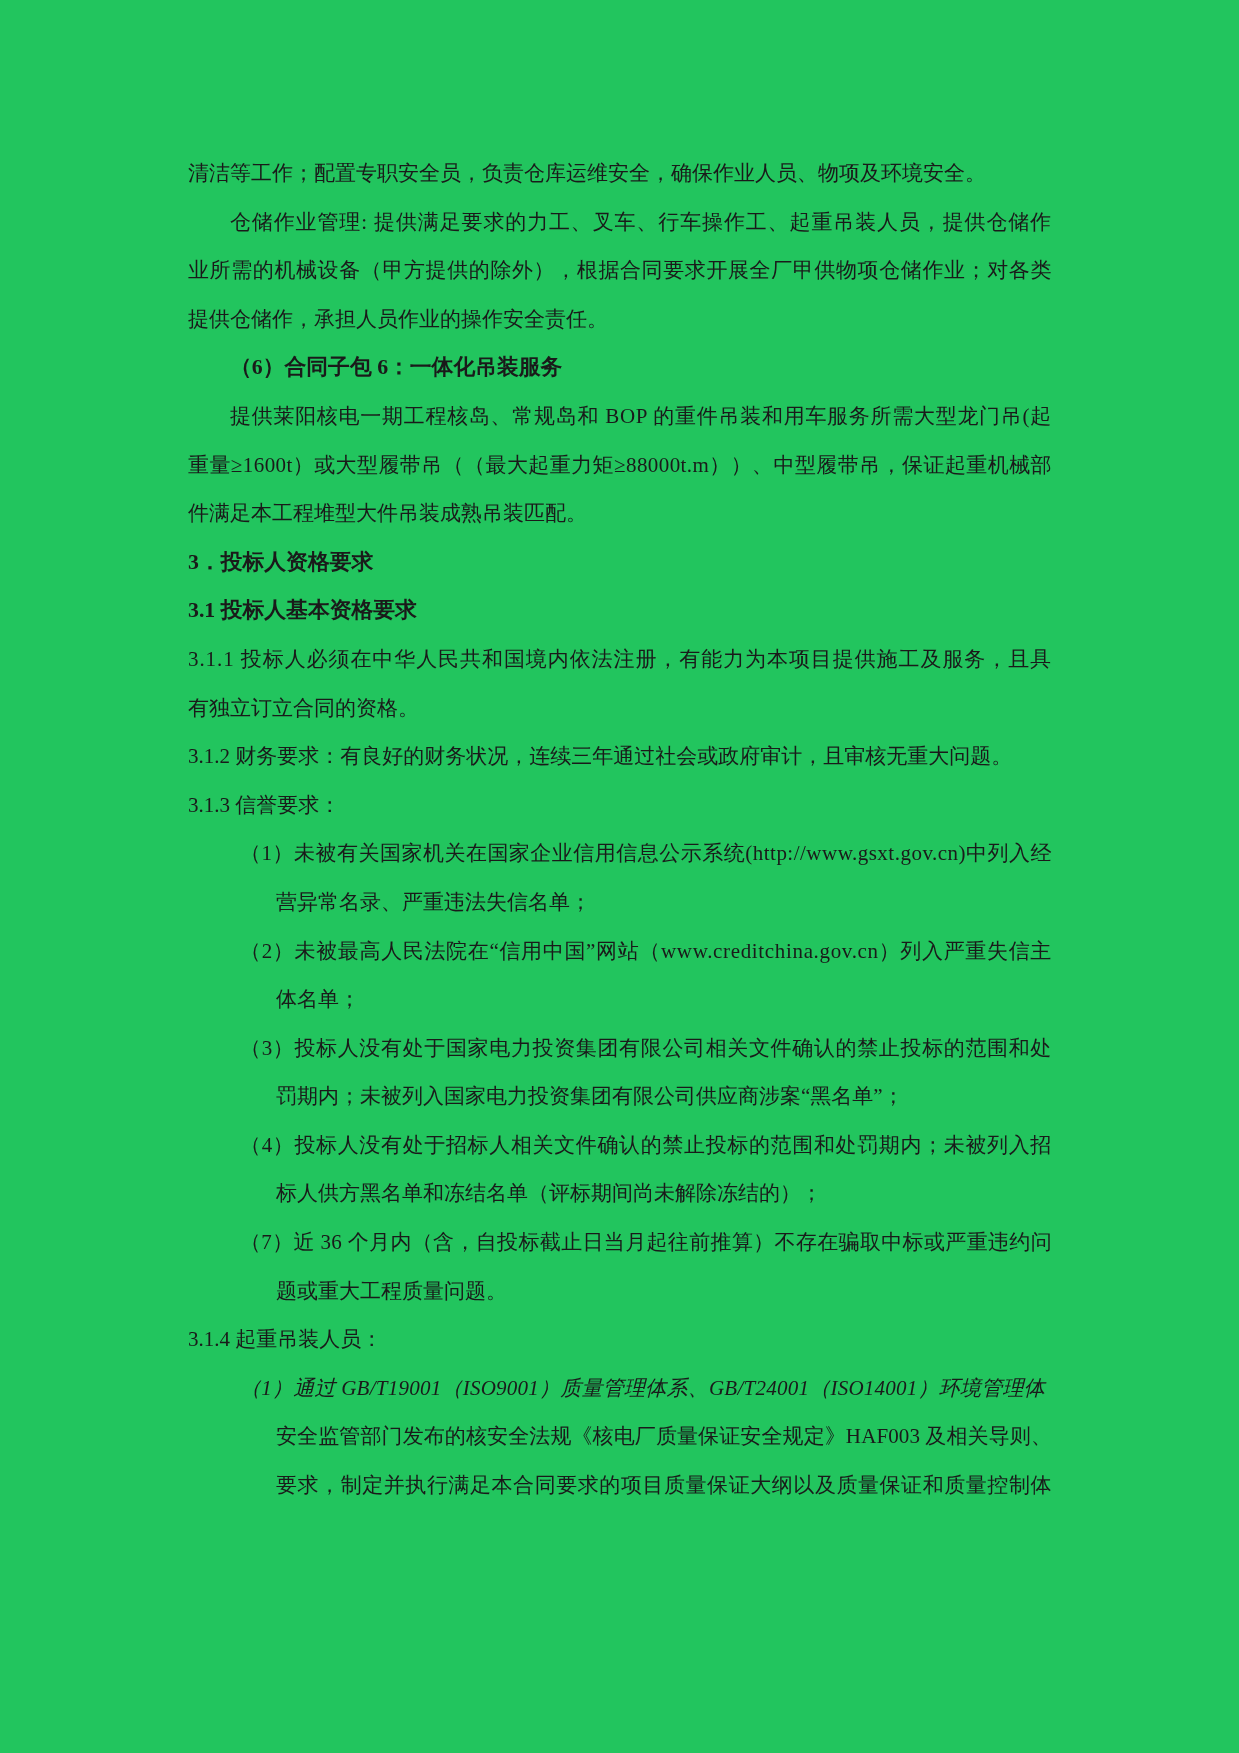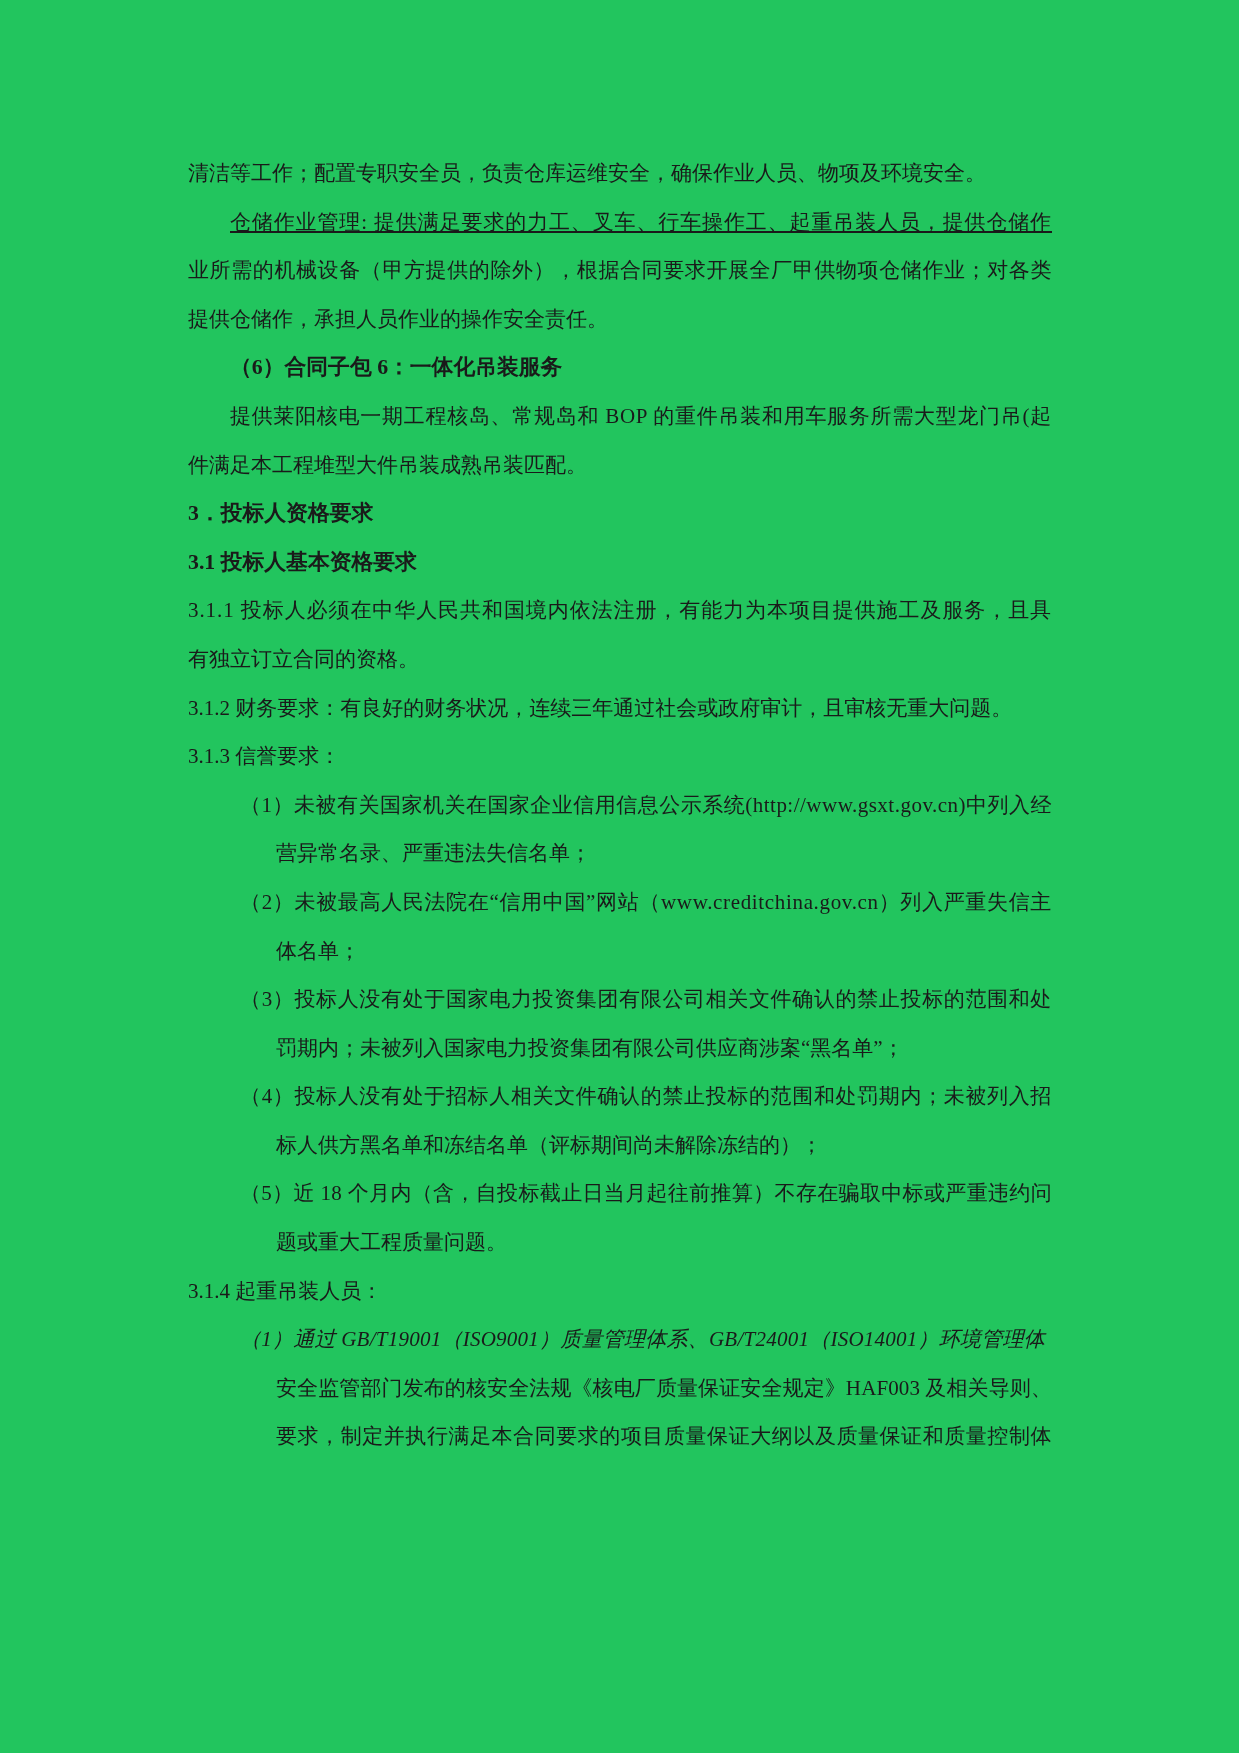--- a/index.html
+++ b/index.html
@@ -35,31 +35,32 @@
 <body>
 
 <div class="page">
   <div class="content">
 
     <div>
       <div class="ln"><span>清洁等工作；配置专职安全员，负责仓库运维安全，确保作业人员、物项及环境安全。</span></div>
     </div>
 
     <div>
-      <div class="ln ind42 j"><span style="letter-spacing: 0.869391px; text-decoration: underline;">仓储作业管理: 提供满足要求的力工、叉车、行车操作工、起重吊装人员，提供仓储作</span></div>
+      <div class="ln ind42 j"><span style="letter-spacing: 0.869391px;">仓储作业管理: 提供满足要求的力工、叉车、行车操作工、起重吊装人员，提供仓储作</span></div>
       <div class="ln j"><span style="letter-spacing: 0.6px;">业所需的机械设备（甲方提供的除外），根据合同要求开展全厂甲供物项仓储作业；对各类</span></div>
       <div class="ln"><span>提供仓储作，承担人员作业的操作安全责任。</span></div>
     </div>
 
     <div>
       <div class="ln ind42 b"><span>（6）合同子包 6：一体化吊装服务</span></div>
     </div>
 
     <div>
       <div class="ln ind42 j"><span style="letter-spacing: 0.717607px;">提供莱阳核电一期工程核岛、常规岛和 BOP 的重件吊装和用车服务所需大型龙门吊(起</span></div>
+      <div class="ln j"><span style="letter-spacing: 0.420573px;">重量≥1600t）或大型履带吊（（最大起重力矩≥88000t.m））、中型履带吊，保证起重机械部</span></div>
       <div class="ln"><span>件满足本工程堆型大件吊装成熟吊装匹配。</span></div>
     </div>
 
     <div>
       <div class="ln b"><span>3．投标人资格要求</span></div>
     </div>
 
     <div>
       <div class="ln b"><span>3.1 投标人基本资格要求</span></div>
     </div>
@@ -91,21 +92,21 @@
       <div class="ln ind52 j"><span style="letter-spacing: 0.644737px;">（3）投标人没有处于国家电力投资集团有限公司相关文件确认的禁止投标的范围和处</span></div>
       <div class="ln ind88"><span>罚期内；未被列入国家电力投资集团有限公司供应商涉案“黑名单”；</span></div>
     </div>
 
     <div>
       <div class="ln ind52 j"><span style="letter-spacing: 0.644737px;">（4）投标人没有处于招标人相关文件确认的禁止投标的范围和处罚期内；未被列入招</span></div>
       <div class="ln ind88"><span>标人供方黑名单和冻结名单（评标期间尚未解除冻结的）；</span></div>
     </div>
 
     <div>
-      <div class="ln ind52 j"><span style="letter-spacing: 0.341463px;">（5）近 18 个月内（含，自投标截止日当月起往前推算）不存在骗取中标或严重违约问</span></div>
+      <div class="ln ind52 j"><span style="letter-spacing: 0.341463px;">（7）近 36 个月内（含，自投标截止日当月起往前推算）不存在骗取中标或严重违约问</span></div>
       <div class="ln ind88"><span>题或重大工程质量问题。</span></div>
     </div>
 
     <div>
       <div class="ln"><span>3.1.4 起重吊装人员：</span></div>
     </div>
 
     <div>
       <div class="ln ind52 j"><span style="letter-spacing: 0.243466px; font-style: italic;">（1）通过 GB/T19001（ISO9001）质量管理体系、GB/T24001（ISO14001）环境管理体</span></div>
       <div class="ln ind88 j"><span style="letter-spacing: 0.105859px;">安全监管部门发布的核安全法规《核电厂质量保证安全规定》HAF003 及相关导则、</span></div>

